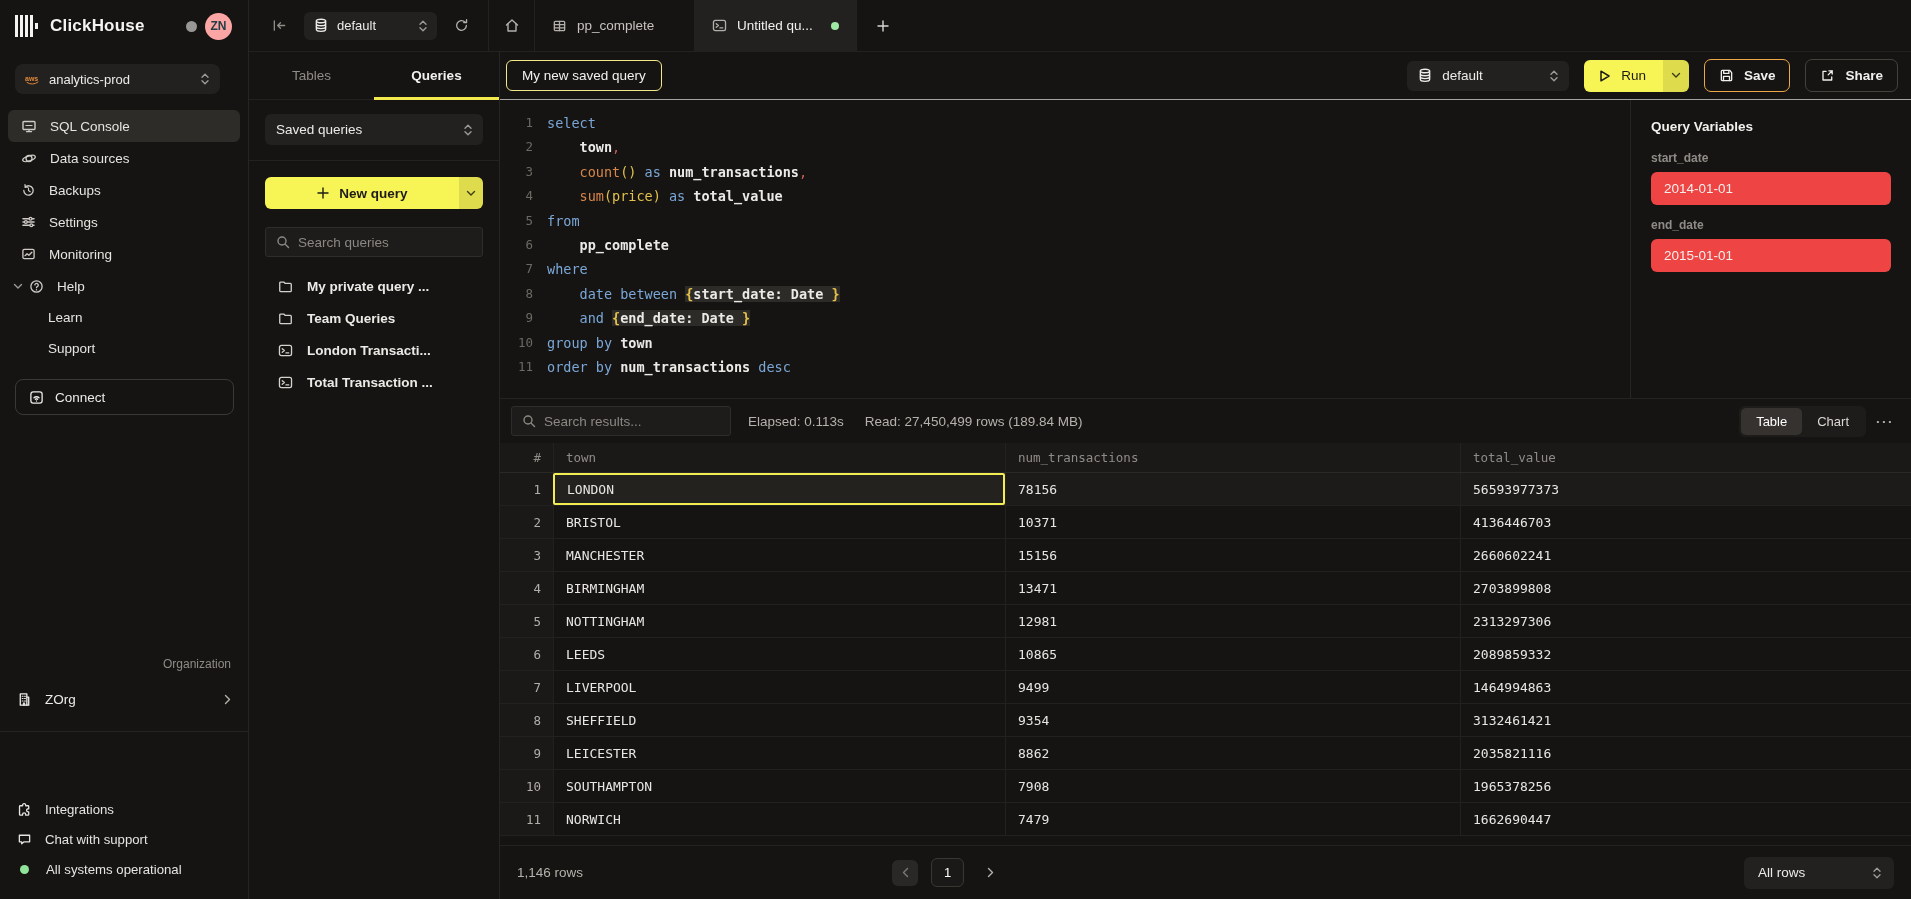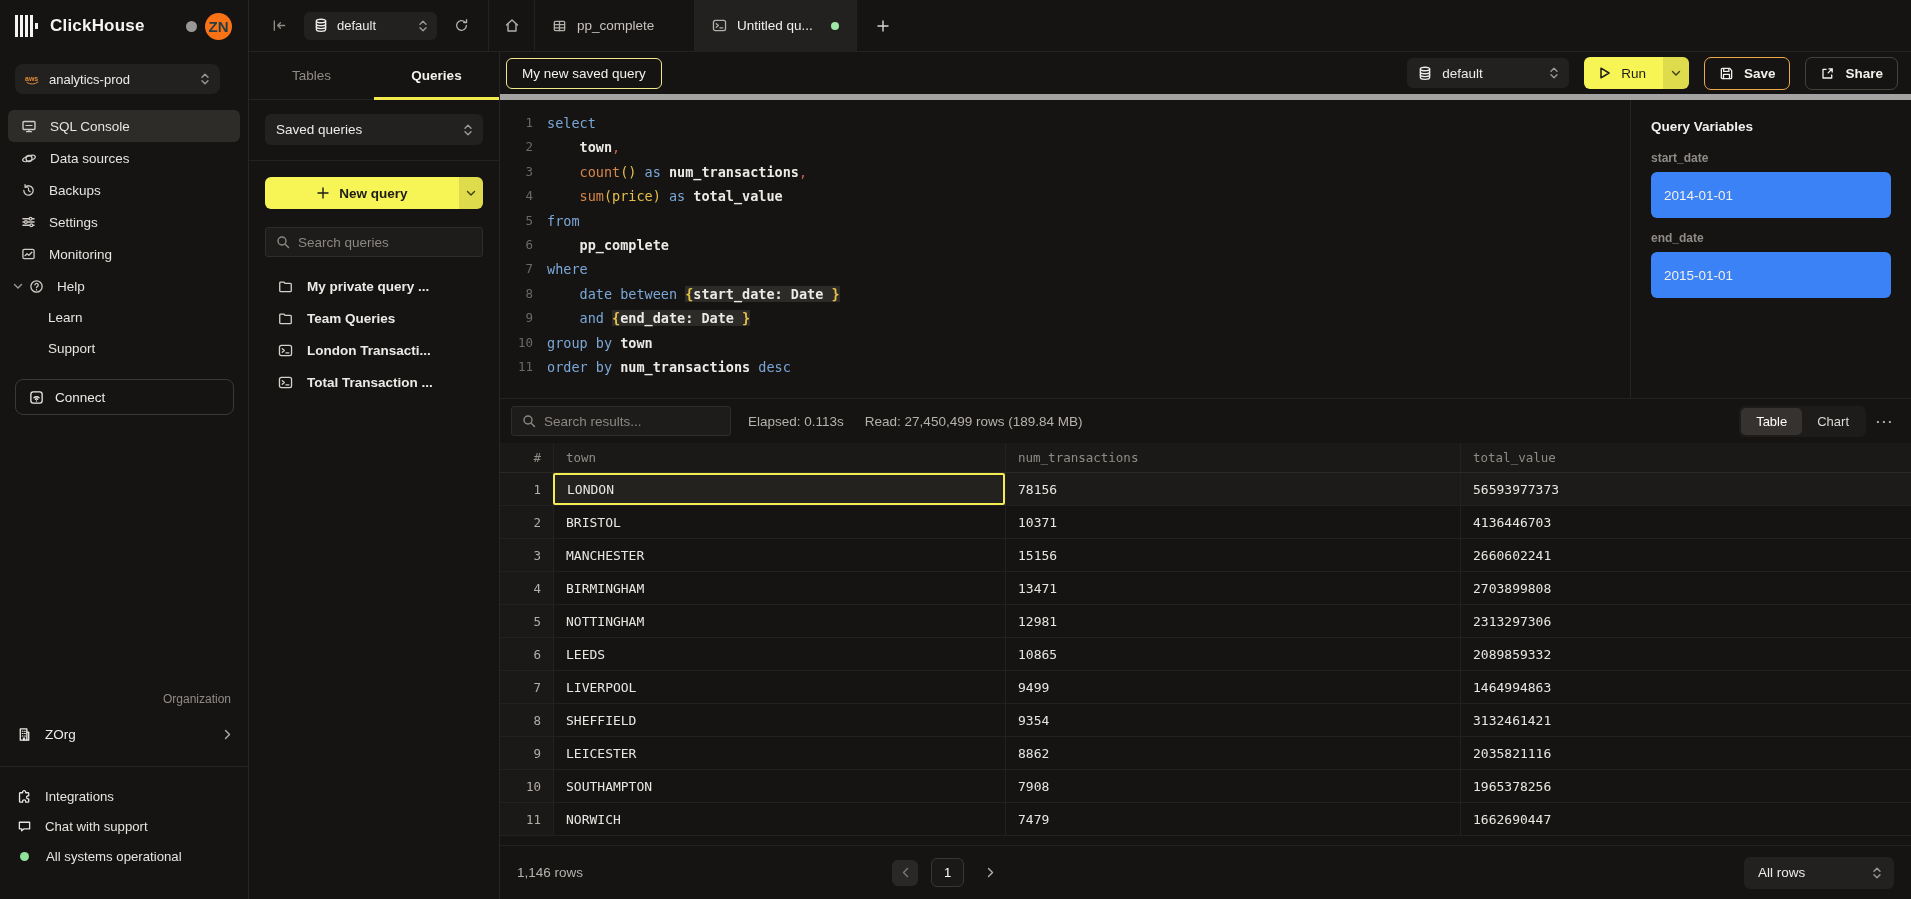--- a/index.html
+++ b/index.html
@@ -14,21 +14,21 @@
   .icon svg { display:block; }
   input { font-family:inherit; }
   input::placeholder { color:#8b8884; }
 
   
   .sidebar { width:249px; min-width:249px; border-right:1px solid #272523; display:flex; flex-direction:column; }
   .logo-row { height:52px; min-height:52px; display:flex; align-items:center; padding:0 16px 0 15px; }
   .logo-bars { margin-right:9px; }
   .brand-name { font-size:17px; font-weight:700; letter-spacing:.2px; color:#f4f3f1; }
   .notif-dot { width:11px; height:11px; border-radius:50%; background:#989795; margin-left:auto; }
-  .avatar { width:27px; height:27px; border-radius:50%; background:#f97316; color:#233d46; font-size:15px;
+  .avatar { width:27px; height:27px; border-radius:50%; background:#fca5a5; color:#233d46; font-size:12px;
             font-weight:700; display:flex; align-items:center; justify-content:center; margin-left:8px; }
   .workspace-row { display:flex; align-items:center; padding:12px 16px 4px 15px; gap:12px; }
   .workspace-select { flex:1; height:30px; background:#232120; border-radius:8px; display:flex; align-items:center;
                       gap:9px; padding:0 10px; font-size:13px; color:#eceae7; cursor:pointer; }
   .ws-chev { margin-left:auto; color:#9d9a96; }
   .plus-btn { color:#d9d6d2; font-size:17px; cursor:pointer; }
   .nav { padding:12px 8px 0; }
   .nav-item { height:32px; display:flex; align-items:center; gap:13px; padding:0 10px 0 13px; border-radius:6px;
               color:#e6e4e1; cursor:pointer; }
   .nav-item.active { background:#2e2c29; }
@@ -37,21 +37,21 @@
   .sub-item { height:31px; display:flex; align-items:center; padding-left:48px; color:#e6e4e1; cursor:pointer; }
   .connect-btn { margin:15px 14px 0 15px; height:36px; border:1px solid #3b3835; border-radius:8px; display:flex;
                  align-items:center; gap:11px; padding:0 13px; color:#eceae7; cursor:pointer; }
   .sidebar-spacer { flex:1; }
   .org-label { color:#8f8c87; font-size:12px; padding:0 17px 12px;text-align:right; }
   .org-row { display:flex; align-items:center; gap:13px; padding:0 17px; height:32px; margin-bottom:16px; cursor:pointer; }
   .org-row .chev-r { margin-left:auto; color:#b5b2ae; }
   .sidebar-divider { border-top:1px solid #272523; margin-bottom:14px; }
   .foot-item { display:flex; align-items:center; gap:13px; padding:0 17px; height:30px; color:#e6e4e1;
                font-size:13.2px; cursor:pointer; }
-  .foot-list { padding-bottom:28px; }
+  .foot-list { padding-bottom:15px;margin-top:48px; }
   .green-dot { width:9px; height:9px; border-radius:50%; background:#8fe39b; margin:0 4px 0 3px; }
 
   
   .main { flex:1; display:flex; flex-direction:column; min-width:0; }
   .topbar { height:52px; min-height:52px; border-bottom:1px solid #242220; display:flex; align-items:stretch; }
   .topbar-group { display:flex; align-items:center; }
   .back-btn { margin:0 17px 0 23px; color:#8f8c88; cursor:pointer; }
   .top-select { width:133px; height:28px; background:#232120; border-radius:6px; display:flex; align-items:center;
                 gap:9px; padding:0 9px 0 10px; font-size:13px; cursor:pointer; }
   .top-select .ws-chev { margin-left:auto; }
@@ -88,21 +88,21 @@
                 align-items:center; gap:8px; padding:0 10px; color:#8b8884; }
   .search-box input { flex:1; background:transparent; border:0; outline:0; color:#e6e4e1; font-size:13.5px; min-width:0; }
   .browser-search { margin-top:18px; }
   .query-list { margin-top:13px; }
   .query-item { height:32px; display:flex; align-items:center; gap:14px; padding:0 13px; font-weight:600;
                 color:#eceae7; cursor:pointer; }
   .query-item .qi-ico { color:#d5d2ce; }
 
   
   .workspace { flex:1; display:flex; flex-direction:column; min-width:0; }
-  .editor-toolbar { height:48px; min-height:48px; border-bottom:6px solid #a3a3a3; display:flex; align-items:center;
+  .editor-toolbar { height:48px; min-height:48px; border-bottom:1px solid #a3a3a3; display:flex; align-items:center;
                     padding:0 13px 0 6px; }
   .query-tab { height:31px; border:1px solid #efe98a; border-radius:6px; display:flex; align-items:center;
                padding:0 15px; color:#f2f1ee; cursor:pointer; }
   .toolbar-right { margin-left:auto; display:flex; align-items:center; gap:15px; }
   .tb-select { width:162px; height:30px; background:#232120; border-radius:6px; display:flex; align-items:center;
                gap:10px; padding:0 10px 0 11px; cursor:pointer; }
   .tb-select .ws-chev { margin-left:auto; }
   .run-btn { height:32px; border-radius:6px; overflow:hidden; display:flex; color:#1d1c18; font-weight:400; cursor:pointer; }
   .run-main { background:#f7f455; display:flex; align-items:center; gap:10px; padding:0 17px 0 14px; }
   .run-chev { background:#dedc4c; width:26px; display:flex; align-items:center; justify-content:center; color:#3c3b17; }
@@ -122,21 +122,21 @@
   .tok-pr { color:#e3c14b; }
   .tok-pu { color:#c75f58; }
   .tok-tx { color:#eceae7; }
   .tok-vb { color:#e3c14b; background:#2d2b28; font-weight:700; }
   .tok-vc { color:#eceae7; background:#2d2b28; font-weight:700; }
   .tok-ind { display:inline-block; width:4ch; border-left:1px solid #2d2b28; align-self:stretch; }
 
   .vars-panel { width:281px; min-width:281px; border-left:1px solid #272523; padding:19px 20px 0; }
   .vars-title { font-weight:700; margin-bottom:17px; color:#f1f0ed; }
   .var-label { font-size:12px; font-weight:600; color:#8f8c88; margin-bottom:7px; }
-  .var-input { width:100%; height:46px; background:#3b82f6; border:0; outline:0; border-radius:6px; color:#f1f0ed;
+  .var-input { width:100%; height:33px; background:#ef4444; border:0; outline:0; border-radius:6px; color:#f1f0ed;
                font-size:13.5px; padding:8px 13px; margin-bottom:13px; }
 
   
   .results { flex:1; border-top:1px solid #242220; display:flex; flex-direction:column; min-height:0; }
   .results-toolbar { height:44px; min-height:44px; display:flex; align-items:center; padding:0 17px 0 11px; }
   .results-search { width:220px; }
   .meta { color:#b5b2ad; margin-left:17px; }
   .meta + .meta { margin-left:21px; }
   .view-toggle { margin-left:auto; background:#1e1c1a; border-radius:6px; padding:2px; display:flex; }
   .vt-seg { height:27px; padding:0 15px; display:flex; align-items:center; font-size:13px; color:#dbd8d4;

